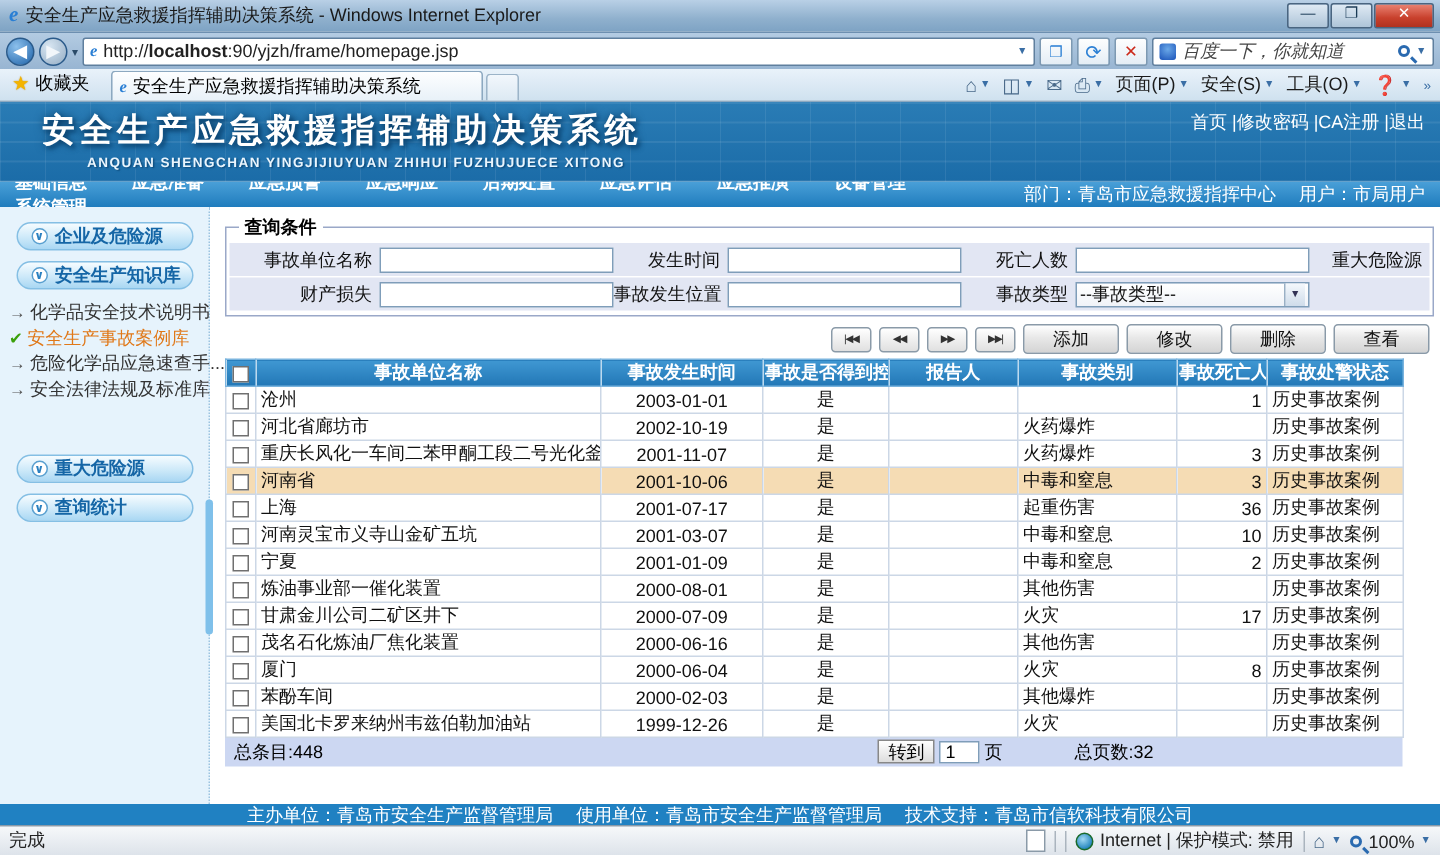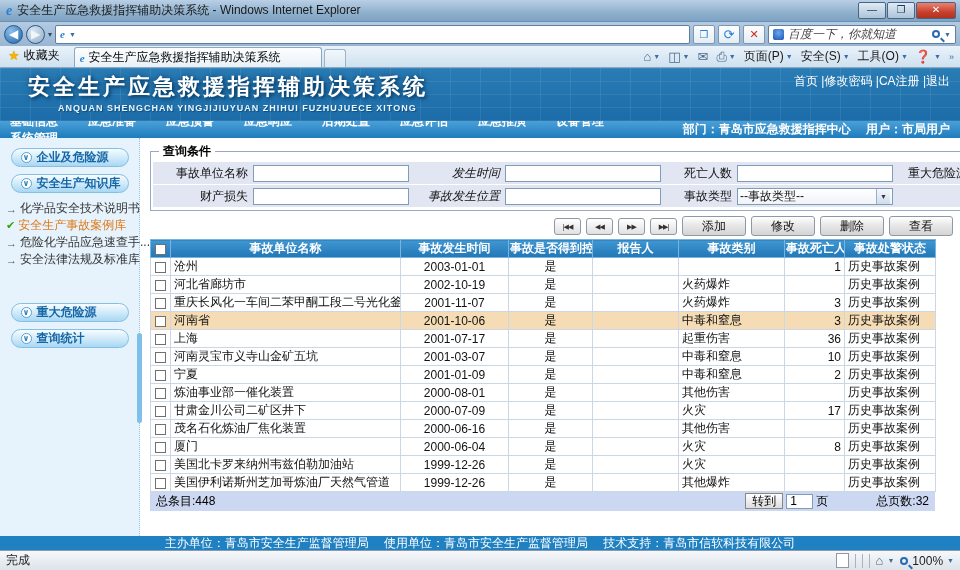--- a/index.html
+++ b/index.html
@@ -61,21 +61,21 @@
     background-size:30px 13px, 30px 13px, 100% 100%; }
   .app-title { font-size:22px; font-weight:bold; letter-spacing:3px; padding:4px 0 0 28px;
     text-shadow:0 0 6px #0a3d66, 2px 2px 3px #0d4a7a; white-space:nowrap; }
   .app-sub { font-size:9px; font-weight:bold; letter-spacing:1px; padding:1px 0 0 58px; color:#eaf5fd;
     text-shadow:1px 1px 1px #0d4a7a; white-space:nowrap; }
   .top-links { position:absolute; top:5px; right:10px; font-size:12px; color:#fff; white-space:nowrap; }
 
   .main-nav { height:17px; background:linear-gradient(#4aa0d8,#1f7cbd); display:flex; align-items:center;
     color:#fff; font-weight:bold; padding:0 10px; }
   .nav-item { margin-right:30px; white-space:nowrap; }
-  .nav-right { margin-left:auto; font-weight:bold; white-space:nowrap; font-size:12px; }
+  .nav-right { margin-left:auto; font-weight:normal; white-space:nowrap; font-size:12px; }
 
   
   .page-body { flex:1; display:flex; min-height:0; background:#fff; }
   .sidebar { width:140px; background:#e6f3fc; border-right:1px dotted #9cc4e0; padding-top:10px; position:relative; }
   .acc-btn { width:118px; height:19px; margin:0 auto 7px; border-radius:10px; border:1px solid #85bfe4;
     background:linear-gradient(#f6fcff,#cde9f9 55%,#a9d7f3); color:#1566a6; font-weight:bold;
     display:flex; align-items:center; gap:5px; padding-left:9px; }
   .acc-ico { width:11px; height:11px; border-radius:50%; background:#fff; border:1px solid #5aa0d0;
     color:#2a80c0; font-size:8px; line-height:9px; text-align:center; flex:0 0 auto; }
   .side-links { margin:1px 0 9px 6px; }
@@ -87,21 +87,21 @@
   .splitter-handle { position:absolute; right:-3px; top:195px; width:5px; height:90px;
     background:#7fc0ea; border-radius:3px; }
 
   .main { flex:1; padding:5px 7px 0 10px; min-width:0; }
 
   
   fieldset.query { border:1px solid #9aa8c8; padding:2px; margin-bottom:5px; }
   fieldset.query legend { color:#000000; font-weight:bold; padding:0 4px; margin-left:6px; }
   .q-row { display:flex; align-items:center; background:#e2e6f3; height:22px; margin-bottom:1px; padding-left:2px; }
   .q-label { text-align:right; padding-right:5px; color:#111; white-space:nowrap; }
-  .q-label.w1 { width:98px; } .q-label.w2 { width:96px;font-style:italic; } .q-label.w3 { width:76px;padding-left:12px; } .q-label.w4 { width:80px; }
+  .q-label.w1 { width:98px; } .q-label.w2 { width:76px; } .q-label.w3 { width:76px;padding-left:12px; } .q-label.w4 { width:80px; }
   .q-input { height:17px; border:1px solid #7f9db9; background:#fff; width:156px; font-size:12px; padding:0 2px; }
   .q-select { height:17px; border:1px solid #7f9db9; background:linear-gradient(#fff,#f0f3f8); width:156px;
     display:flex; align-items:center; padding:0 2px; color:#111; }
   .q-select .sel-caret { margin-left:auto; width:14px; height:15px; background:linear-gradient(#f4f8fc,#cfdcea);
     border-left:1px solid #9ab0c5; text-align:center; font-size:7px; color:#335; line-height:15px; }
   .btn { height:20px; padding:0 13px; border:1px solid #8a9aa8; border-radius:3px; font-size:12px;
     background:linear-gradient(#ffffff,#e8e8e8 45%,#d4d4d4); color:#111; white-space:nowrap; }
 
   
   .toolbar { display:flex; justify-content:flex-end; align-items:center; gap:5px; margin:1px 0 3px; }
@@ -119,21 +119,21 @@
   tr.hl td { background:#f5dcb4; }
   .al { text-align:left; } .ac { text-align:center; } .ar { text-align:right; }
   .cb { width:11px; height:11px; border:1px solid #707070; background:#fff; display:inline-block; vertical-align:middle; }
 
   
   .pagerbar { width:785px; height:19px; background:#ccd7f2; display:flex; align-items:center; padding:0 6px; }
   .goto-btn { height:16px; padding:0 6px; border:1px solid #888; background:linear-gradient(#fff,#ddd);
     font-size:12px; line-height:14px; }
   .goto-input { width:27px; height:15px; border:1px solid #7f9db9; font-size:12px; padding:0 3px; margin:0 3px; }
   .pg-total { margin-left:auto; }
-  .pg-pages { margin-left:48px; }
+  .pg-pages { margin-left:48px; margin-right:160px; }
 
   
   .app-footer { height:14px; background:#2081c2; color:#fff; display:flex; justify-content:center;
     align-items:center; font-size:12px; line-height:14px; white-space:nowrap; }
   .statusbar { height:20px; background:linear-gradient(#f6f8fa,#dde3ea); border-top:1px solid #8a9aa8;
     display:flex; align-items:center; padding:0 6px; color:#222; gap:6px; }
   .sb-sep { width:1px; height:14px; background:#aab4be; }
   .page-ico { width:13px; height:15px; background:#fff; border:1px solid #8a9aa8; }
   .globe { width:12px; height:12px; border-radius:50%; border:1px solid #1a6a2a;
     background:radial-gradient(circle at 40% 35%,#9fd8f2,#2a8ac0 70%,#1a6a40); }
@@ -152,20 +152,21 @@
     <div class="win-btn close">✕</div>
   </div>
 </div>
 
 <div class="addressbar">
   <div class="navcircle">◀</div>
   <div class="navcircle fwd">▶</div>
   <span class="tiny-caret">▾</span>
   <div class="addr-field">
     <span class="ie-logo" style="font-size:11px;margin:0;">e</span>
+    <span class="addr-text"><span>http://</span><span class="addr-host">localhost</span><span>:90/yjzh/frame/homepage.jsp</span></span>
     <span class="caret">▼</span>
   </div>
   <div class="addr-btn"><span class="refresh-glyph" style="font-size:10px;">❒</span></div>
   <div class="addr-btn"><span class="refresh-glyph">⟳</span></div>
   <div class="addr-btn"><span class="stop-glyph">✕</span></div>
   <div class="search-box">
     <span class="baidu-icon"></span>
     <span class="search-text">百度一下，你就知道</span>
     <span class="mag"></span>
     <span class="caret">▼</span>
@@ -441,35 +442,35 @@
             <td class="al">厦门</td>
             <td class="ac">2000-06-04</td>
             <td class="ac">是</td>
             <td class="al"></td>
             <td class="al">火灾</td>
             <td class="ar">8</td>
             <td class="al">历史事故案例</td>
           </tr>
           <tr>
             <td class="ac"><span class="cb"></span></td>
+            <td class="al">苯酚车间</td>
+            <td class="ac">2000-02-03</td>
+            <td class="ac">是</td>
+            <td class="al"></td>
+            <td class="al">其他爆炸</td>
+            <td class="ar"></td>
+            <td class="al">历史事故案例</td>
+          </tr>
+          <tr>
+            <td class="ac"><span class="cb"></span></td>
             <td class="al">美国北卡罗来纳州韦兹伯勒加油站</td>
             <td class="ac">1999-12-26</td>
             <td class="ac">是</td>
             <td class="al"></td>
             <td class="al">火灾</td>
-            <td class="ar"></td>
-            <td class="al">历史事故案例</td>
-          </tr>
-          <tr>
-            <td class="ac"><span class="cb"></span></td>
-            <td class="al">美国伊利诺斯州芝加哥炼油厂天然气管道</td>
-            <td class="ac">1999-12-26</td>
-            <td class="ac">是</td>
-            <td class="al"></td>
-            <td class="al">其他爆炸</td>
             <td class="ar"></td>
             <td class="al">历史事故案例</td>
           </tr>
         </tbody>
     </table>
 
     <div class="pagerbar">
       <span>总条目:448</span>
       <span class="pg-total">
         <button class="goto-btn">转到</button><input class="goto-input" value="1" style=""><span>页</span>
@@ -482,20 +483,24 @@
 <div class="app-footer">
   <span>主办单位：青岛市安全生产监督管理局　 使用单位：青岛市安全生产监督管理局　 技术支持：青岛市信软科技有限公司</span>
 </div>
 
 <div class="statusbar">
   <span>完成</span>
   <span class="sb-right">
     <span class="page-ico"></span>
     <span class="sb-sep"></span>
       <span class="sb-sep"></span>
+    <span class="sb-zone">
+      <span class="globe"></span>
+      <span>Internet | 保护模式: 禁用</span>
+    </span>
     <span class="sb-sep"></span>
     <span class="sb-zone">
         <span class="cmd-ico">⌂</span>
         <span class="caret">▼</span>
       </span>
     <span class="sb-zone">
       <span class="mag"></span>
       <span>100%</span>
       <span class="caret">▼</span>
     </span>

